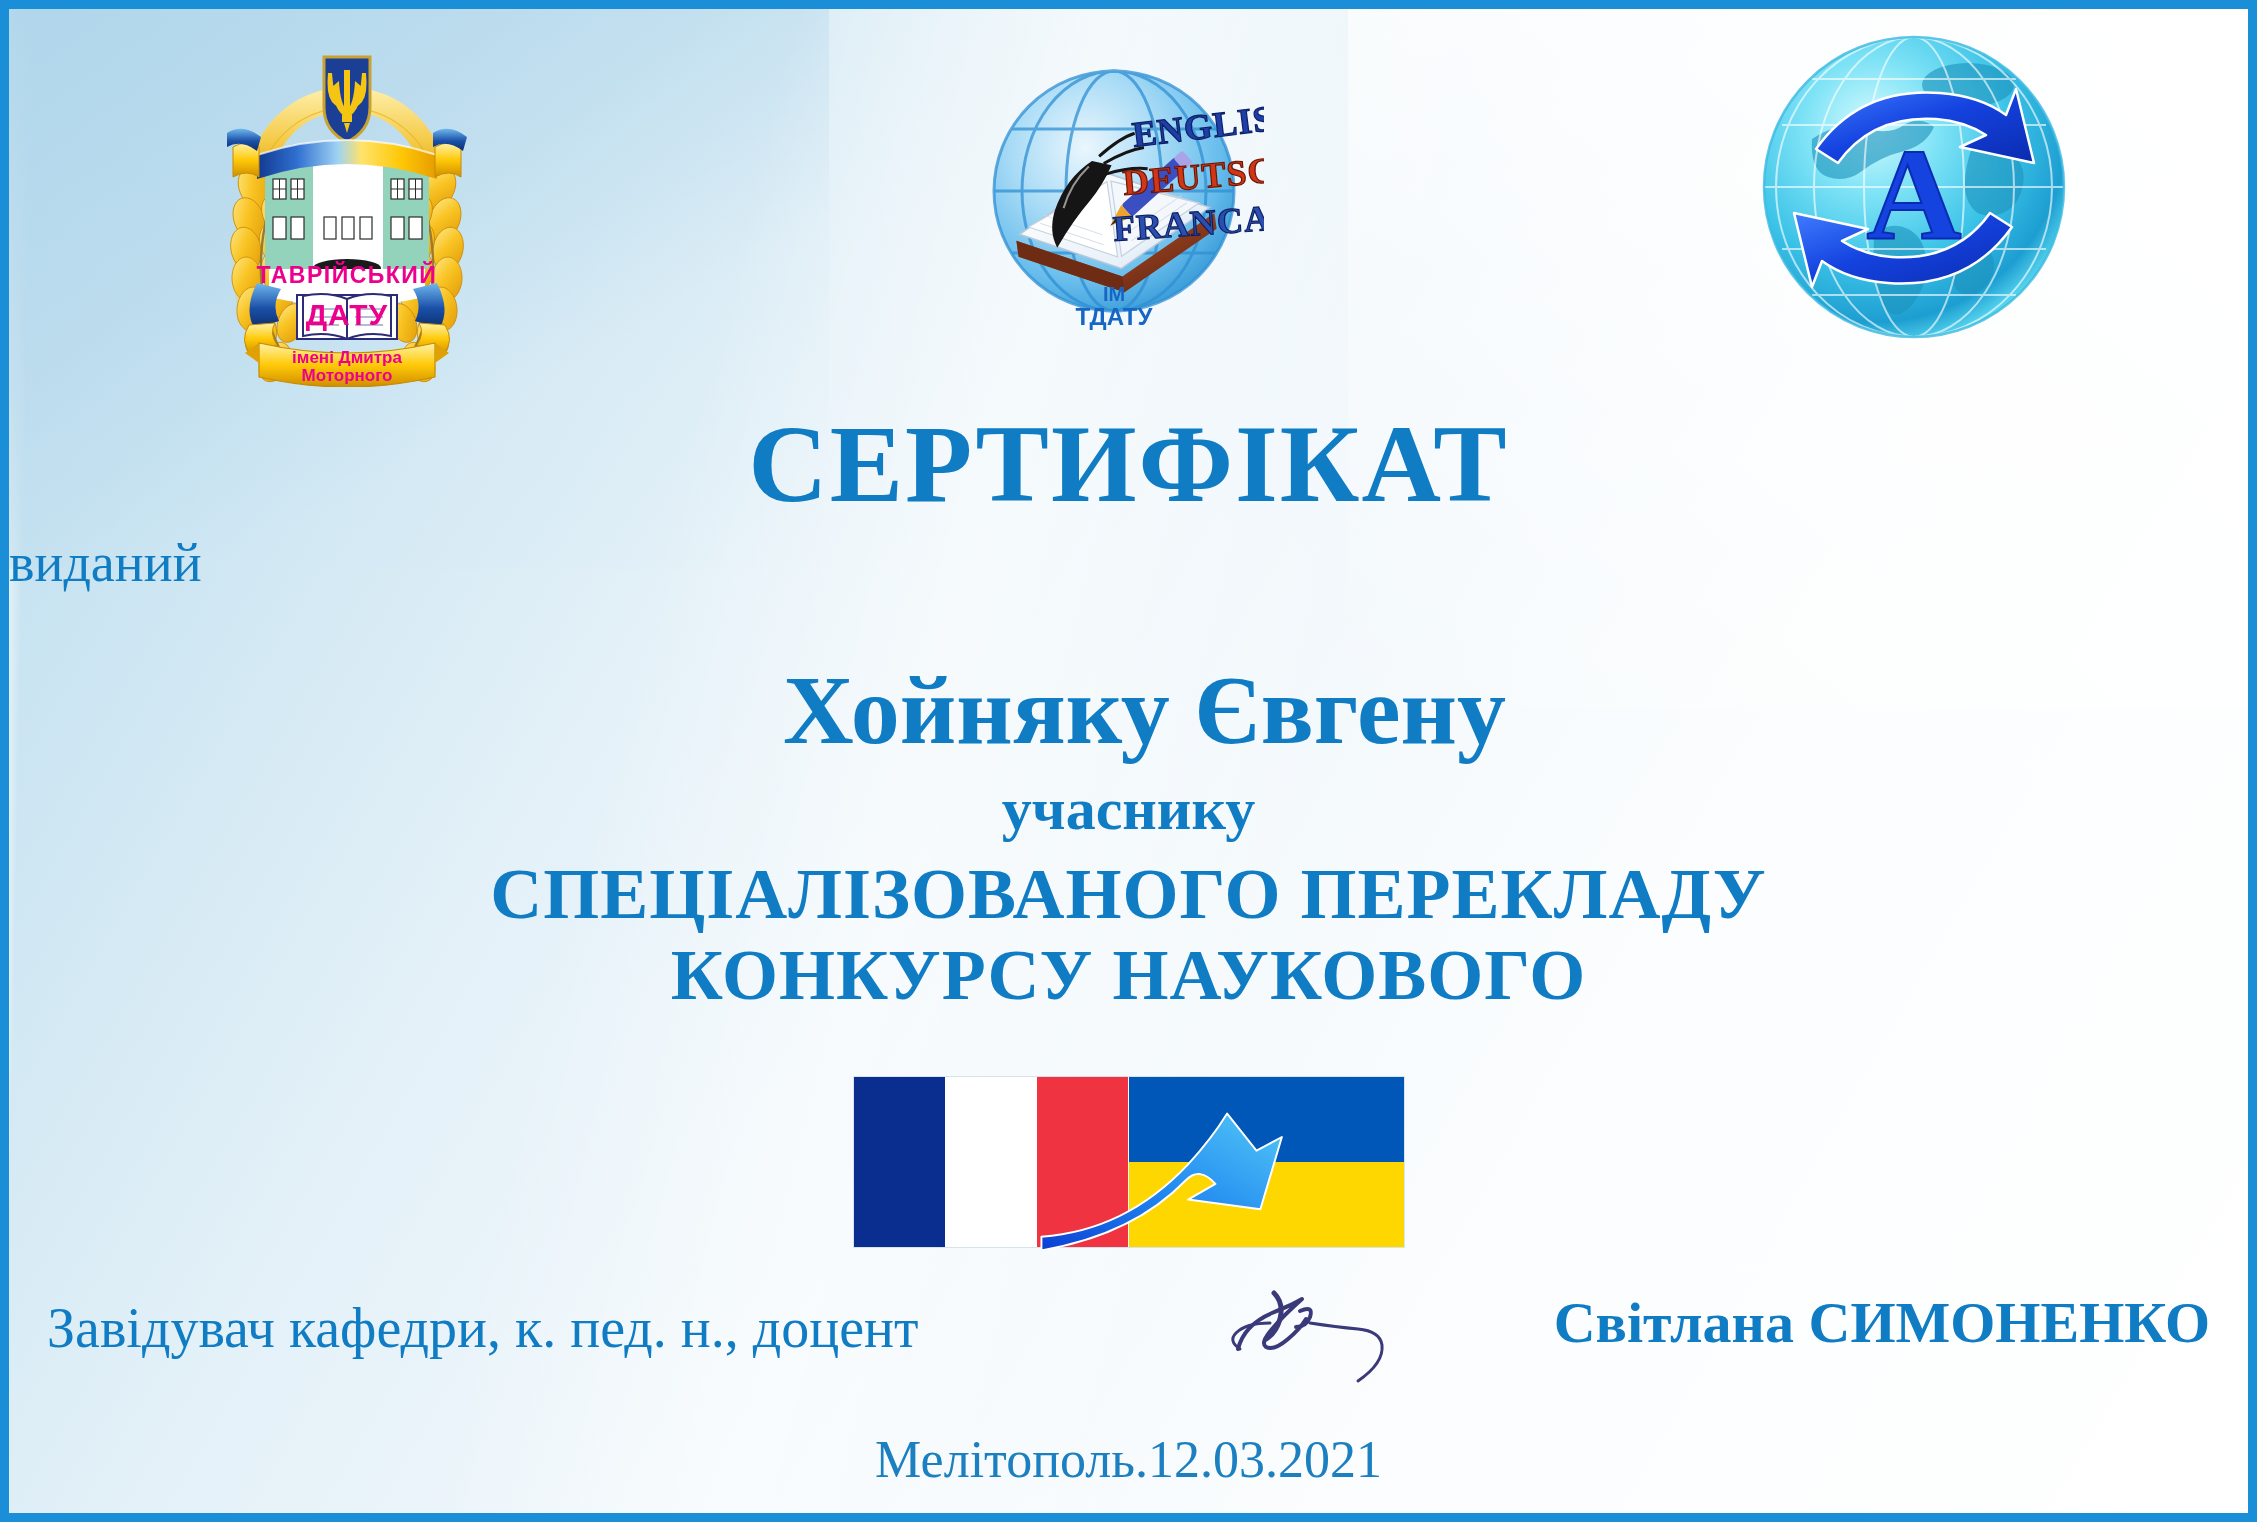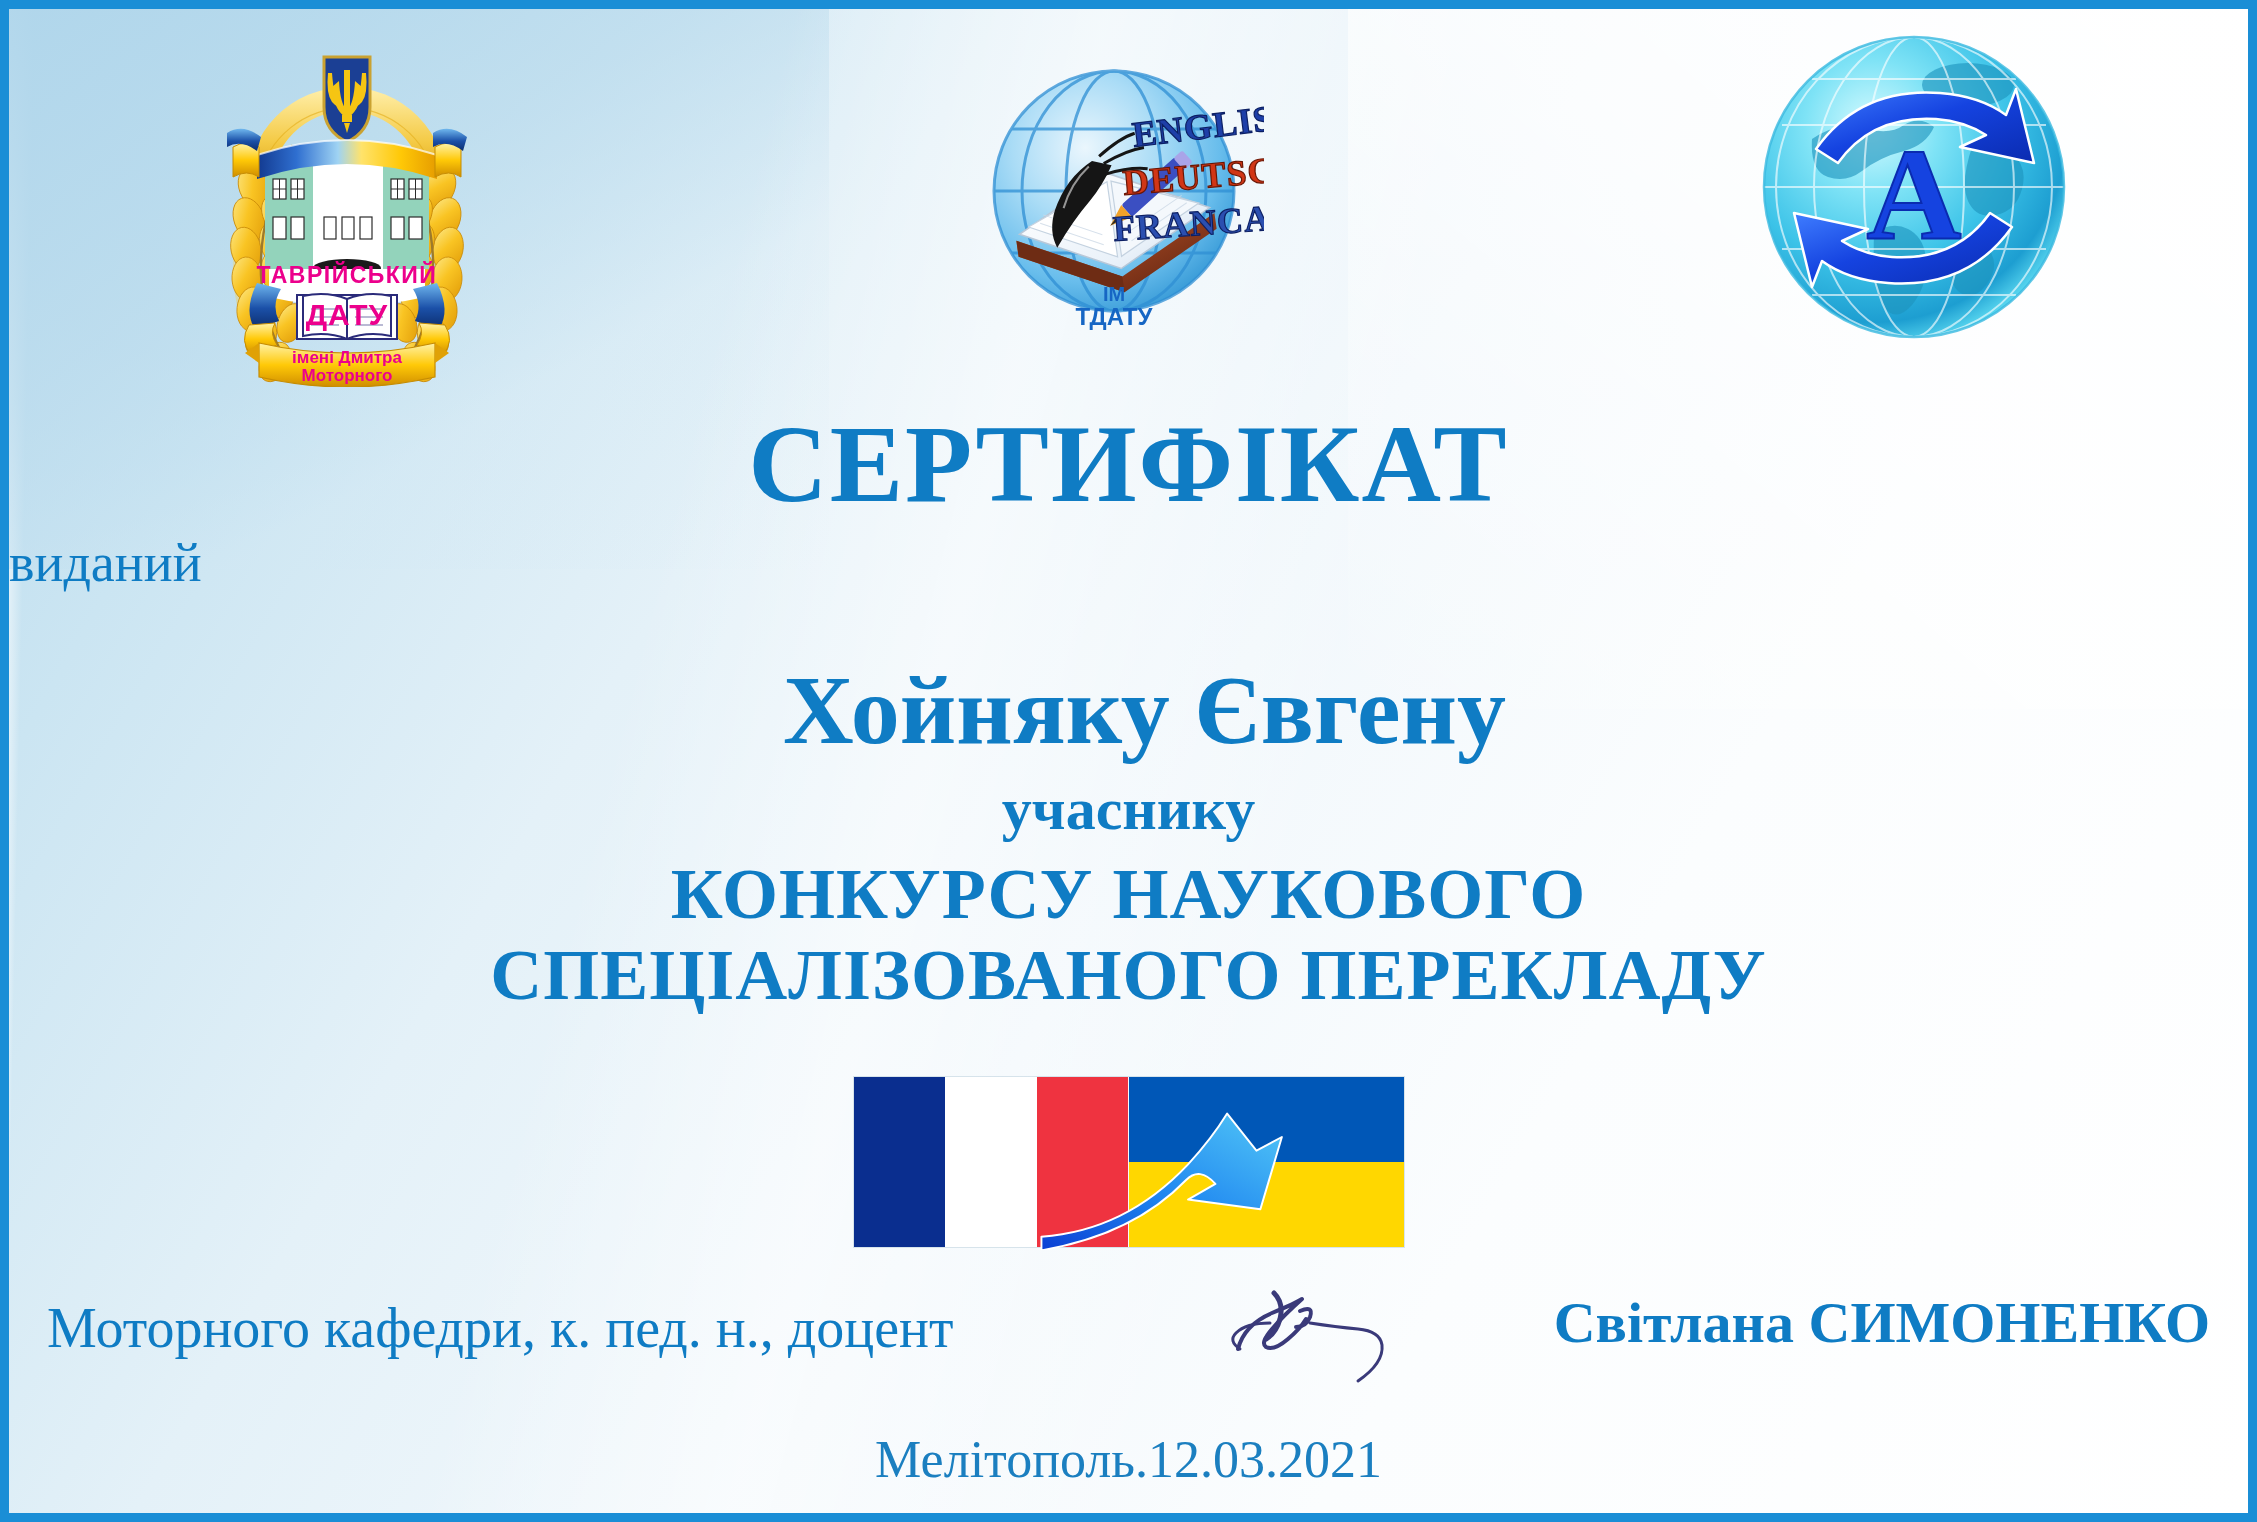--- a/index.html
+++ b/index.html
@@ -559,22 +559,22 @@
 
     <div class="title-main">СЕРТИФІКАТ</div>
 
     <div class="title-sub">виданий</div>
 
     <div class="recipient">Хойняку Євгену</div>
 
     <div class="role">учаснику</div>
 
     <div class="event">
+      <div>СПЕЦІАЛІЗОВАНОГО ПЕРЕКЛАДУ</div>
       <div>КОНКУРСУ НАУКОВОГО</div>
-      <div>СПЕЦІАЛІЗОВАНОГО ПЕРЕКЛАДУ</div>
     </div>
 
     <div class="flags-wrap">
       <div class="flags">
         <div class="flag-fr">
           <div class="band" style="background:#0a2e8f"></div>
           <div class="band" style="background:#ffffff"></div>
           <div class="band" style="background:#ef3340"></div>
         </div>
         <div class="flag-ua">
@@ -587,21 +587,21 @@
           <linearGradient id="flagArw" x1="0" y1="1" x2="1" y2="0">
             <stop offset="0%" stop-color="#0b3fd4"></stop>
             <stop offset="45%" stop-color="#1f86f0"></stop>
             <stop offset="100%" stop-color="#53c8f7"></stop>
           </linearGradient>
         </defs>
         <path d="M6 146 q86 -6 150 -74 q24 -26 40 -52 l30 38 l26 -14 l-22 74 l-74 -10 l28 -16 q-16 -18 -30 -4 q-54 56 -148 72 Z" fill="url(#flagArw)" stroke="#ffffff" stroke-width="2" stroke-linejoin="round"></path>
       </svg>
     </div>
 
-    <div class="sig-title">Моторного кафедри, к. пед. н., доцент</div>
+    <div class="sig-title">Завідувач кафедри, к. пед. н., доцент</div>
 
     <svg class="sig-mark" viewBox="0 0 190 120">
       <g fill="none" stroke="#3a3a7a" stroke-linecap="round" stroke-linejoin="round">
         <path d="M24 82 q6 -24 34 -36 q24 -10 30 -14 q-18 16 -30 30 q-12 14 -6 18 q8 4 22 -8 q12 -10 18 -20" stroke-width="4"></path>
         <path d="M60 26 q10 10 6 26 q-4 14 -14 20" stroke-width="5"></path>
         <path d="M86 44 q14 -6 10 6 q-4 10 -14 10" stroke-width="4"></path>
         <path d="M26 82 q-12 -8 -4 -16 q10 -10 34 -10" stroke-width="3"></path>
         <path d="M96 56 q26 4 48 6 q22 2 24 16 q2 18 -24 36" stroke-width="3"></path>
       </g>
     </svg>

